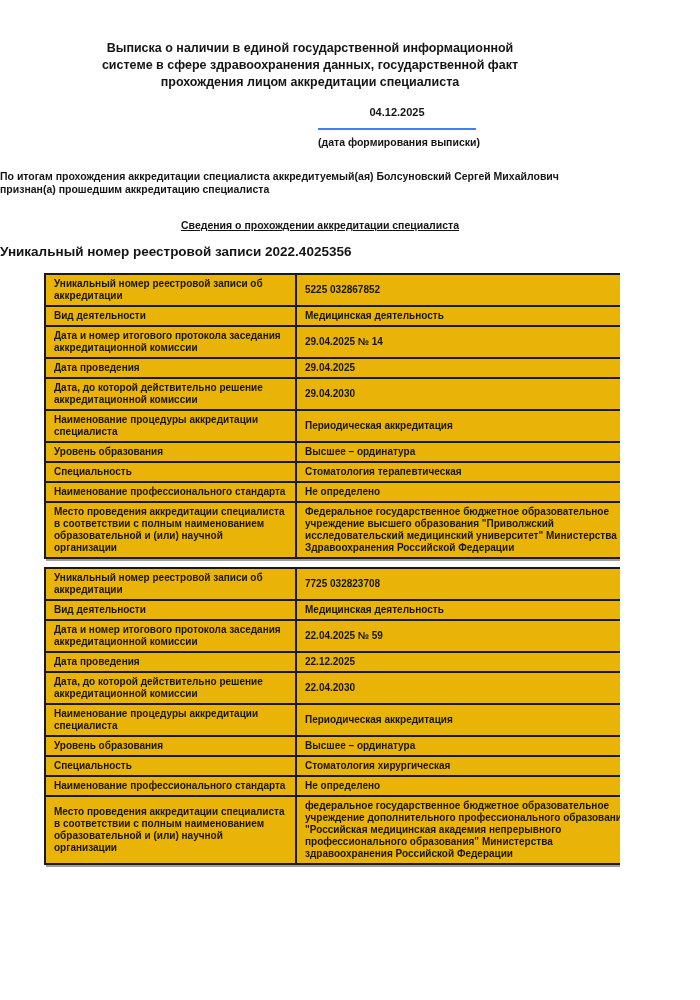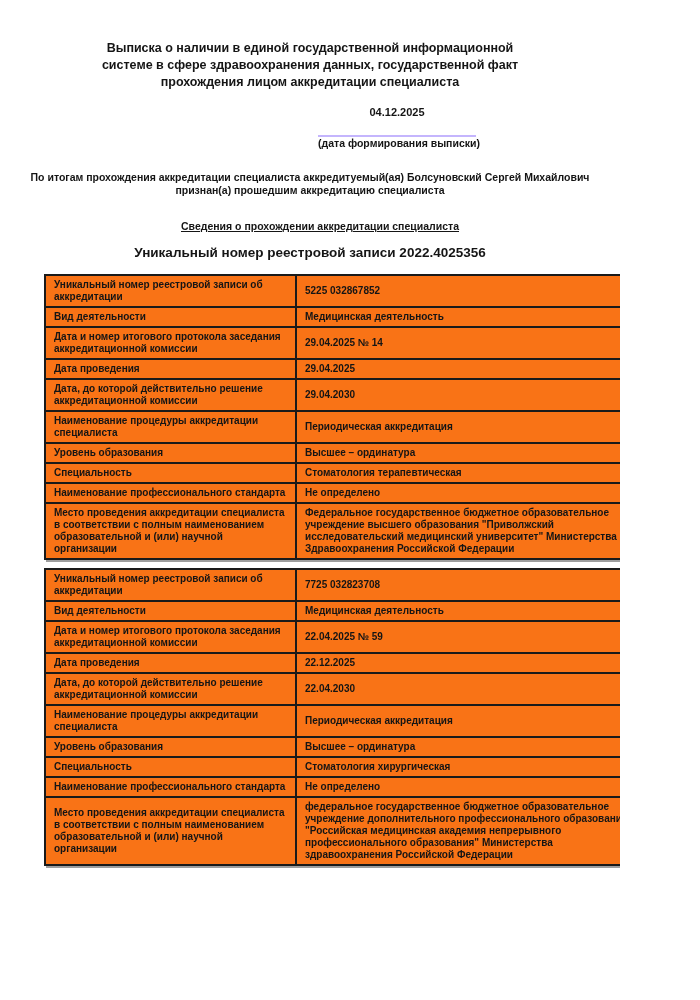--- a/index.html
+++ b/index.html
@@ -24,55 +24,53 @@
     line-height: 17px;
   }
   .date-block {
     width: 158px;
     margin: 15px 144px 0 auto;
     text-align: center;
   }
   .date-value {
     font-size: 11px;
     line-height: 13px;
-    padding-bottom: 16px;
-    border-bottom: 2px solid #c4b5fd;
+    padding-bottom: 9px;
+    border-bottom: 2px solid #3b82f6;
   }
   .date-caption {
     font-size: 10.5px;
     line-height: 13px;
-    padding-top: 0;
+    padding-top: 6px;
     white-space: nowrap;
   }
   .intro {
     margin-top: 21px;
-    text-align: center;
     font-size: 10.5px;
     line-height: 13px;
   }
   .section-heading {
     margin-top: 23px;
     text-align: center;
     font-size: 10.5px;
     line-height: 13px;
     text-decoration: underline;
     padding-left: 20px;
   }
   .registry-heading {
     margin-top: 11px;
-    text-align: center;
     font-size: 13.5px;
     line-height: 17px;
   }
   table.acc-table {
     border-collapse: collapse;
     table-layout: fixed;
     width: 601px;
     margin-left: 44px;
-    background: #f97316;
+    background: #eab308;
     border: 2px solid #3b82f6;
     box-shadow: 2px 2px 0 rgba(0,0,0,0.38);
   }
   table.acc-table.first { margin-top: 13px; }
   table.acc-table.second { margin-top: 8px; }
   table.acc-table td {
     border: 2px solid #1a1a1a;
     font-size: 10px;
     line-height: 12px;
     padding: 3px 8px;

